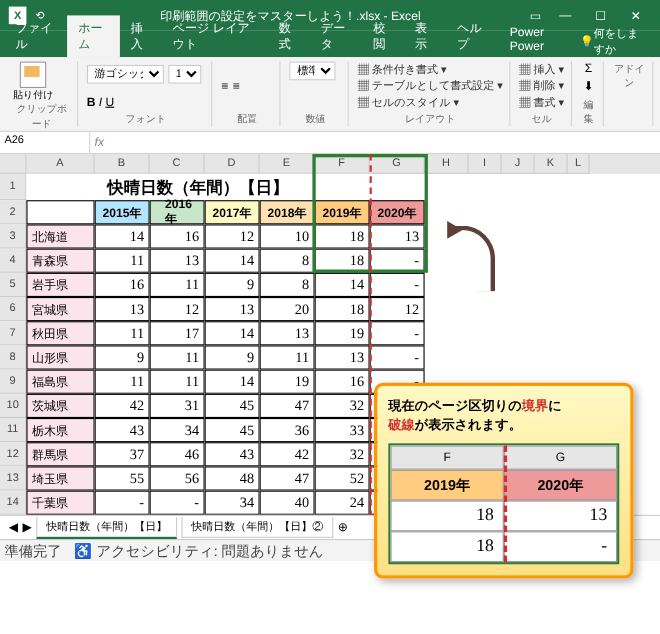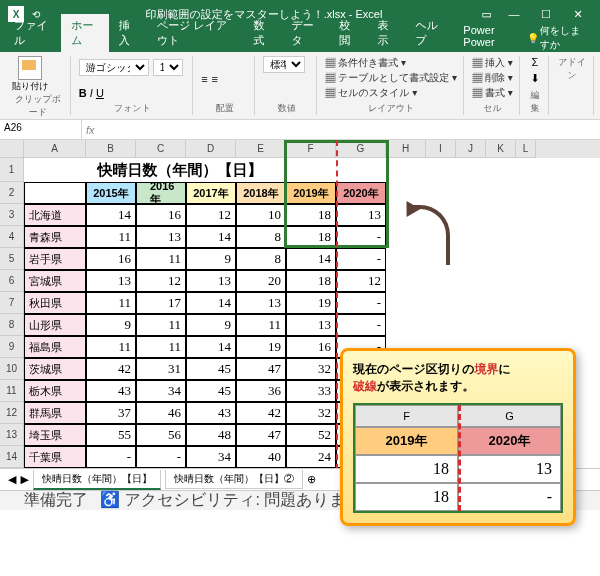--- a/index.html
+++ b/index.html
@@ -47,21 +47,21 @@
 .title-merged { font-weight: bold; font-size: 15px; justify-content: center; width: 312px; border: none; }
 
 .y2015 { background: #b3e5fc; } .y2016 { background: #c8e6c9; padding-left: 13px; } .y2017 { background: #fff9c4; } .y2018 { background: #ffe0b2; } .y2019 { background: #ffcc80; } .y2020 { background: #ef9a9a; }
 
 .highlight-box { position: absolute; border: 3px solid #2e7d32; pointer-events: none; }
 
 .sheet-tabs { display: flex; background: #fff; border-top: 1px solid #ccc; height: 22px; align-items: center; padding: 0 8px; gap: 4px; }
 .sheet-tab { padding: 2px 8px; font-size: 10px; border: 1px solid #ccc; border-top: none; cursor: pointer; }
 .sheet-tab.active { background: #fff; border-bottom: 2px solid #217346; }
 
-.statusbar { background: #f3f3f3; height: 20px; display: flex; align-items: center; padding: 0 24px; font-size: 16px; color: #444; gap: 12px; border-top: 1px solid #ccc; }
+.statusbar { background: #f3f3f3; height: 20px; display: flex; align-items: center; padding: 0 4px; font-size: 13px; color: #444; gap: 12px; border-top: 1px solid #ccc; }
 
 .callout { position: absolute; right: 24px; bottom: 50px; width: 236px; background: linear-gradient(#fff9c4, #ffe082); border: 3px solid #ff9800; border-radius: 8px; padding: 10px; box-shadow: 3px 3px 8px rgba(0,0,0,0.3); }
 .callout-text { font-size: 12px; font-weight: bold; margin-bottom: 8px; }
 .callout-text .red { color: #d32f2f; }
 .callout-grid { background: #fff; border: 2px solid #2e7d32; }
 .callout-grid .crow { display: flex; }
 .callout-grid .ccell { border: 1px solid #999; padding: 4px 8px; flex: 1; text-align: center; font-size: 13px; position: relative; }
 .callout-grid .ch { background: #e6e6e6; font-size: 11px; }
 .callout-grid .cy2019 { background: #ffcc80; font-weight: bold; }
 .callout-grid .cy2020 { background: #ef9a9a; font-weight: bold; }

